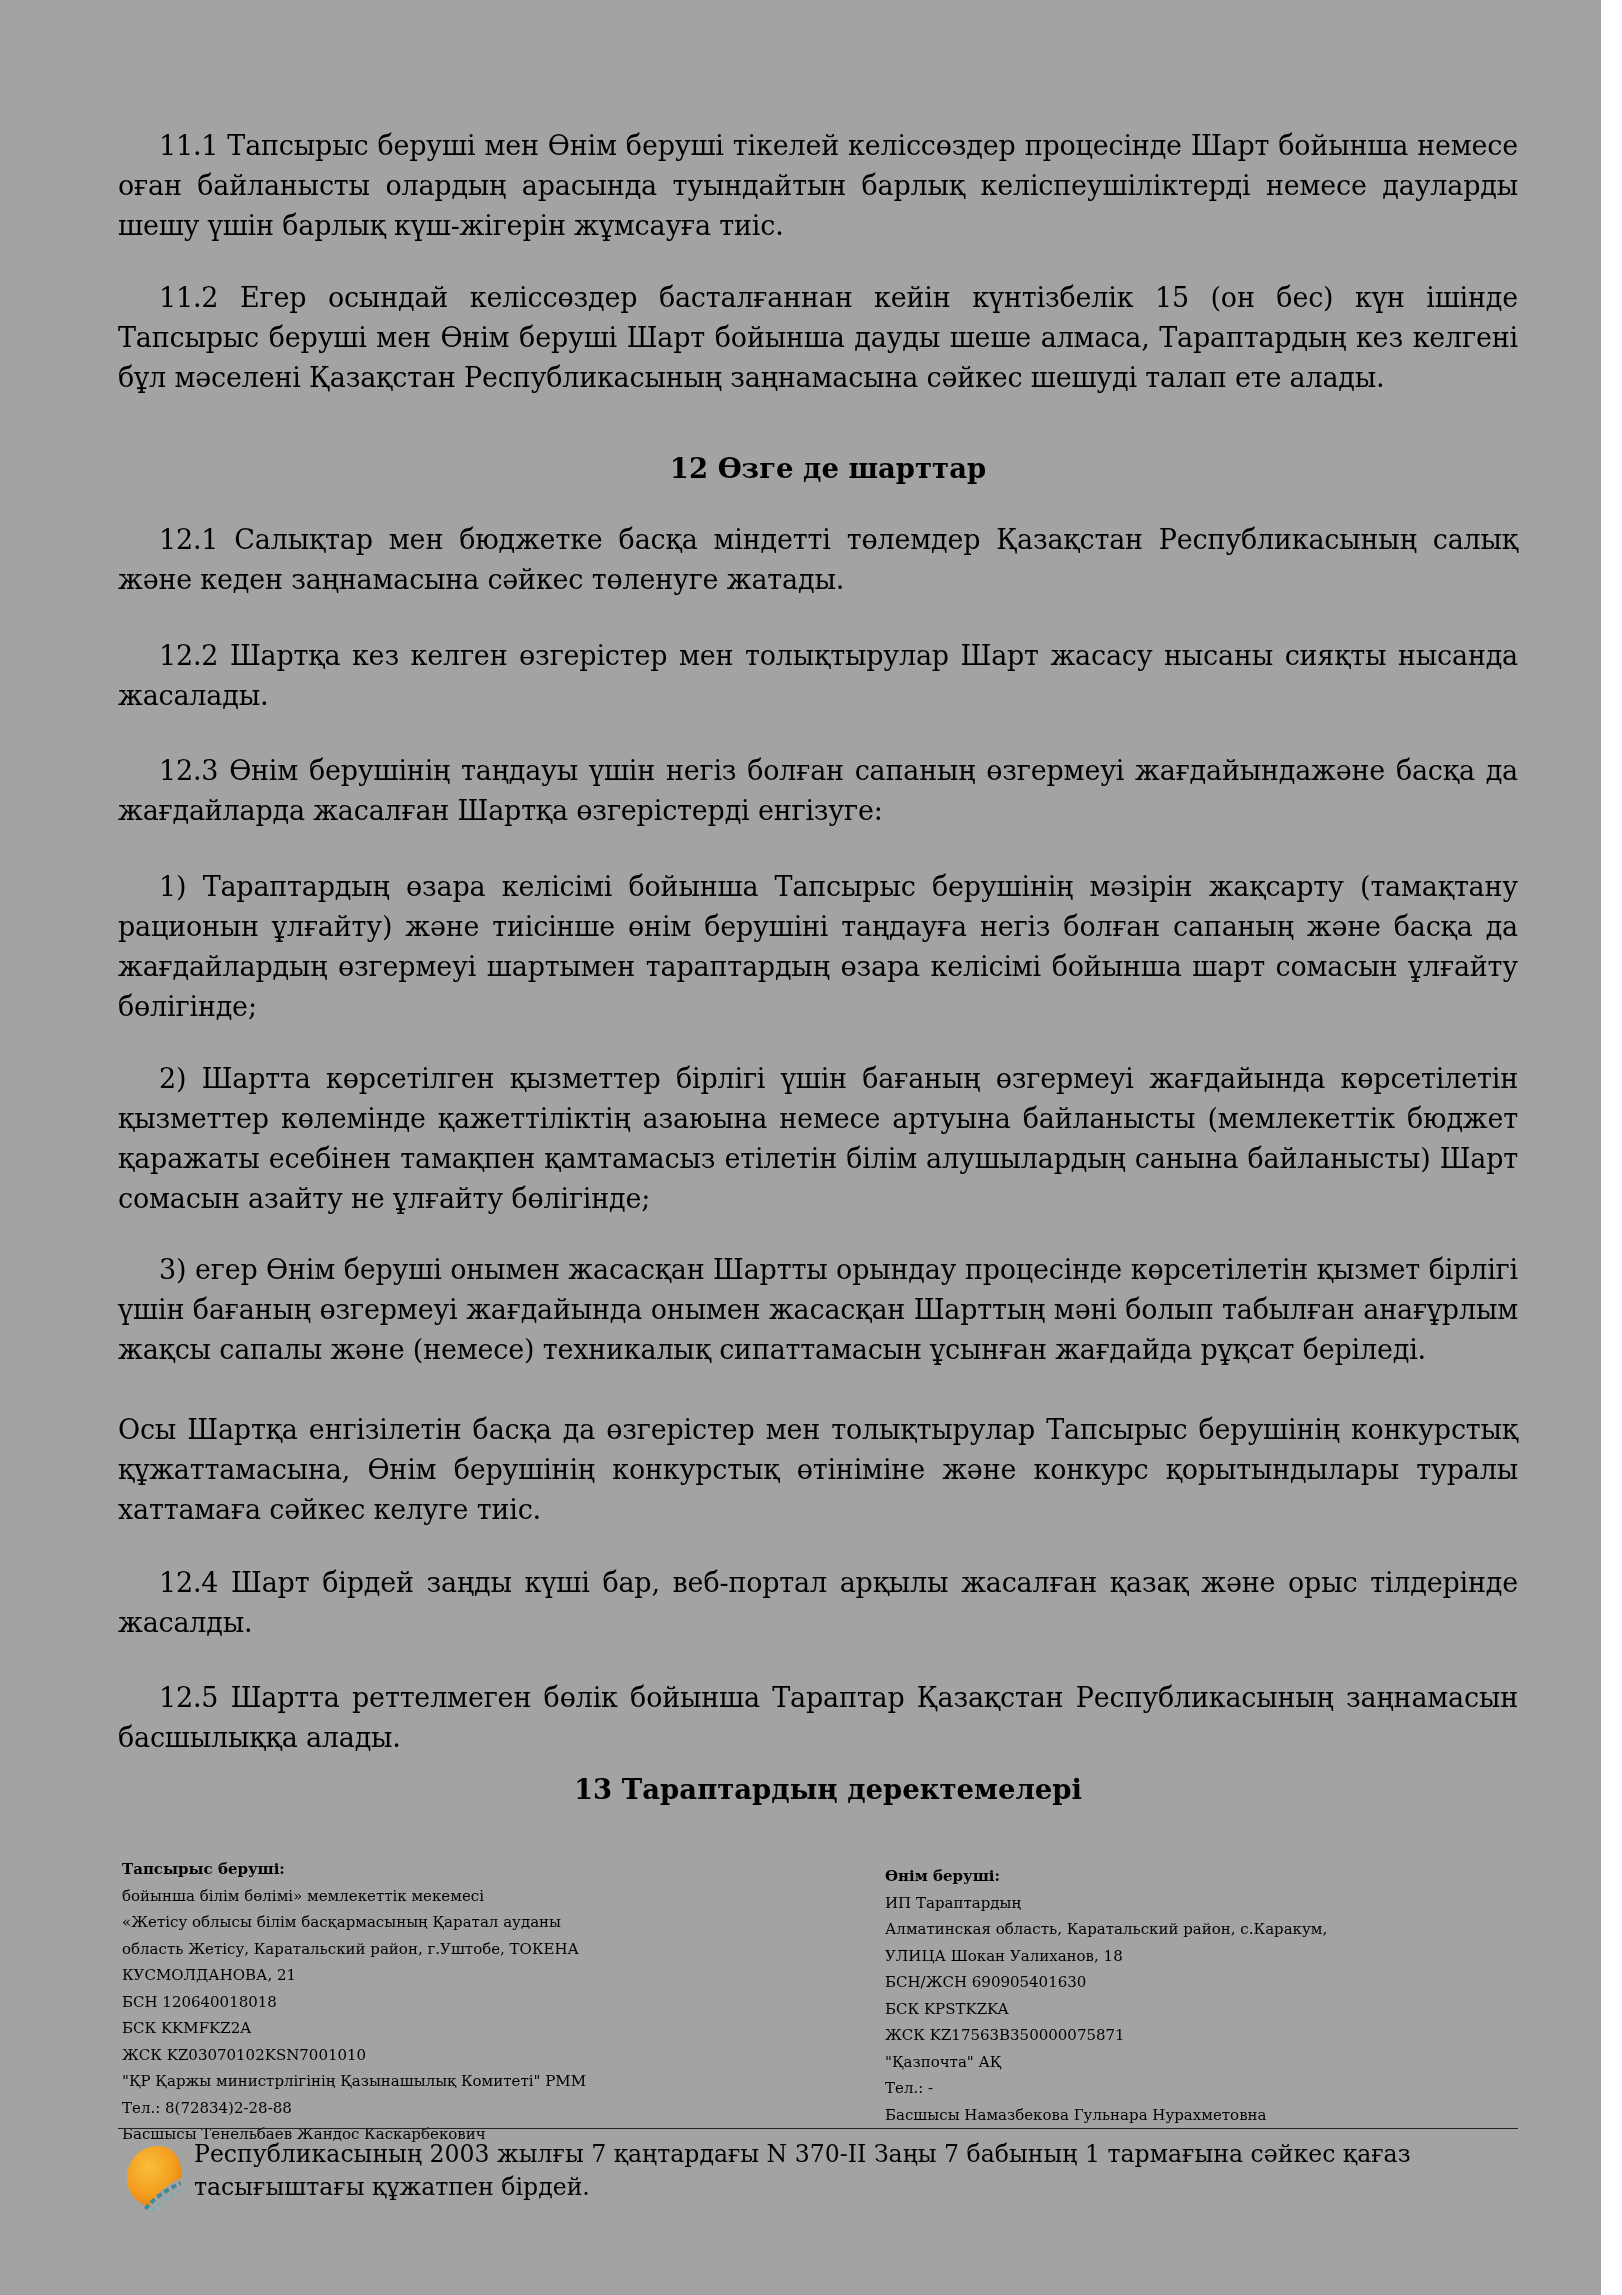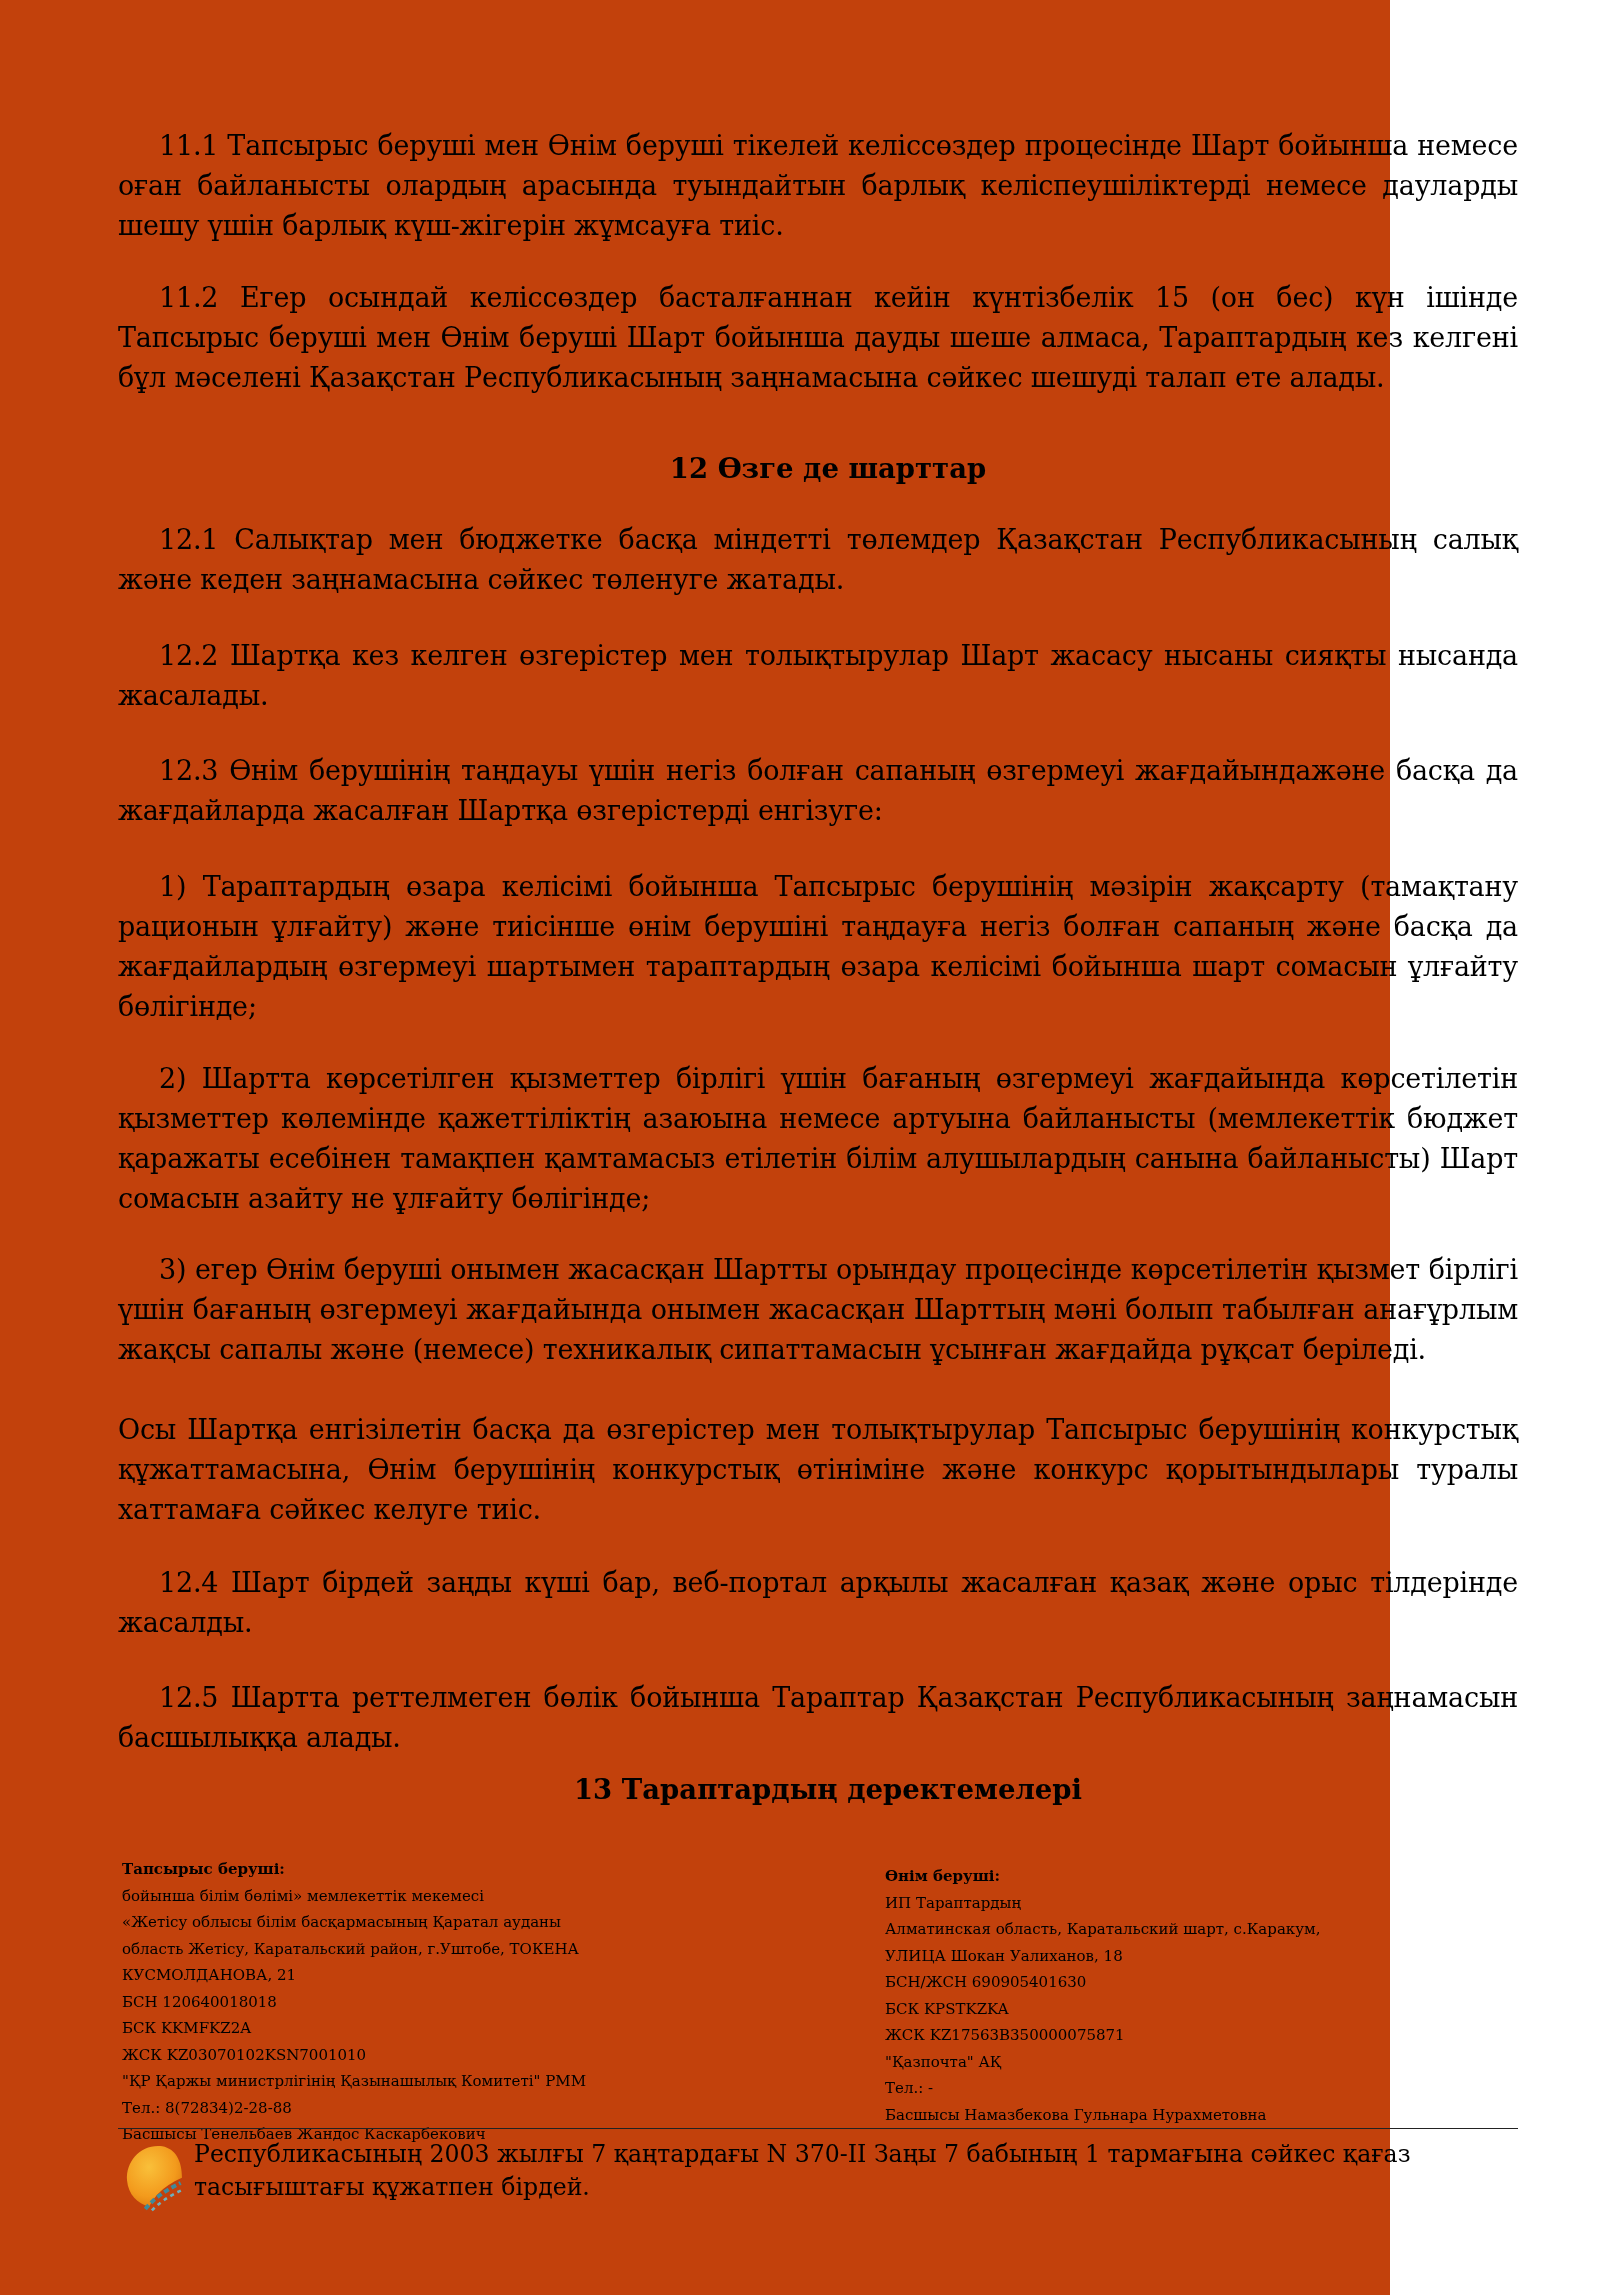--- a/index.html
+++ b/index.html
@@ -1,17 +1,17 @@
 <!DOCTYPE html>
 <html style="font-size:10.5px"><head>
 <meta charset="utf-8">
 <style>
   html, body { margin: 0; padding: 0; background: #ffffff; }
   body { width: 1623px; height: 2295px; position: relative; overflow: hidden; color: #000; }
-  .page { position: absolute; left: 0; top: 0; width: 1377px; height: 2295px; background: #c2410c; padding-left: 13px; }
+  .page { position: absolute; left: 0; top: 0; width: 1601px; height: 2295px; background: #a3a3a3; }
   .body-text {
     position: absolute; left: 118px; width: 1400px;
     font-family: "DejaVu Serif", serif; font-size: 27px; line-height: 40px;
     text-align: justify; text-align-last: left; letter-spacing: -0.2px;
   }
   .para { margin: 0; }
   .indent { text-indent: 41px; }
   .heading {
     position: absolute; left: 128px; width: 1400px; text-align: center;
     font-family: "DejaVu Serif", serif; font-weight: bold; font-size: 27.5px; line-height: 39px;
@@ -81,21 +81,21 @@
     <div>БСК KKMFKZ2A</div>
     <div>ЖСК KZ03070102KSN7001010</div>
     <div>"ҚР Қаржы министрлігінің Қазынашылық Комитеті" РММ</div>
     <div>Тел.: 8(72834)2-28-88</div>
     <div>Басшысы Тенельбаев Жандос Каскарбекович</div>
   </div>
 
   <div class="req-col" style="left:885px; top:1863px; width:628px;">
     <div class="title">Өнім беруші:</div>
     <div>ИП Тараптардың</div>
-    <div>Алматинская область, Каратальский шарт, с.Каракум,</div>
+    <div>Алматинская область, Каратальский район, с.Каракум,</div>
     <div>УЛИЦА Шокан Уалиханов, 18</div>
     <div>БСН/ЖСН 690905401630</div>
     <div>БСК KPSTKZKA</div>
     <div>ЖСК KZ17563B350000075871</div>
     <div>"Қазпочта" АҚ</div>
     <div>Тел.: -</div>
     <div>Басшысы Намазбекова Гульнара Нурахметовна</div>
   </div>
 
   <div class="divider"></div>

